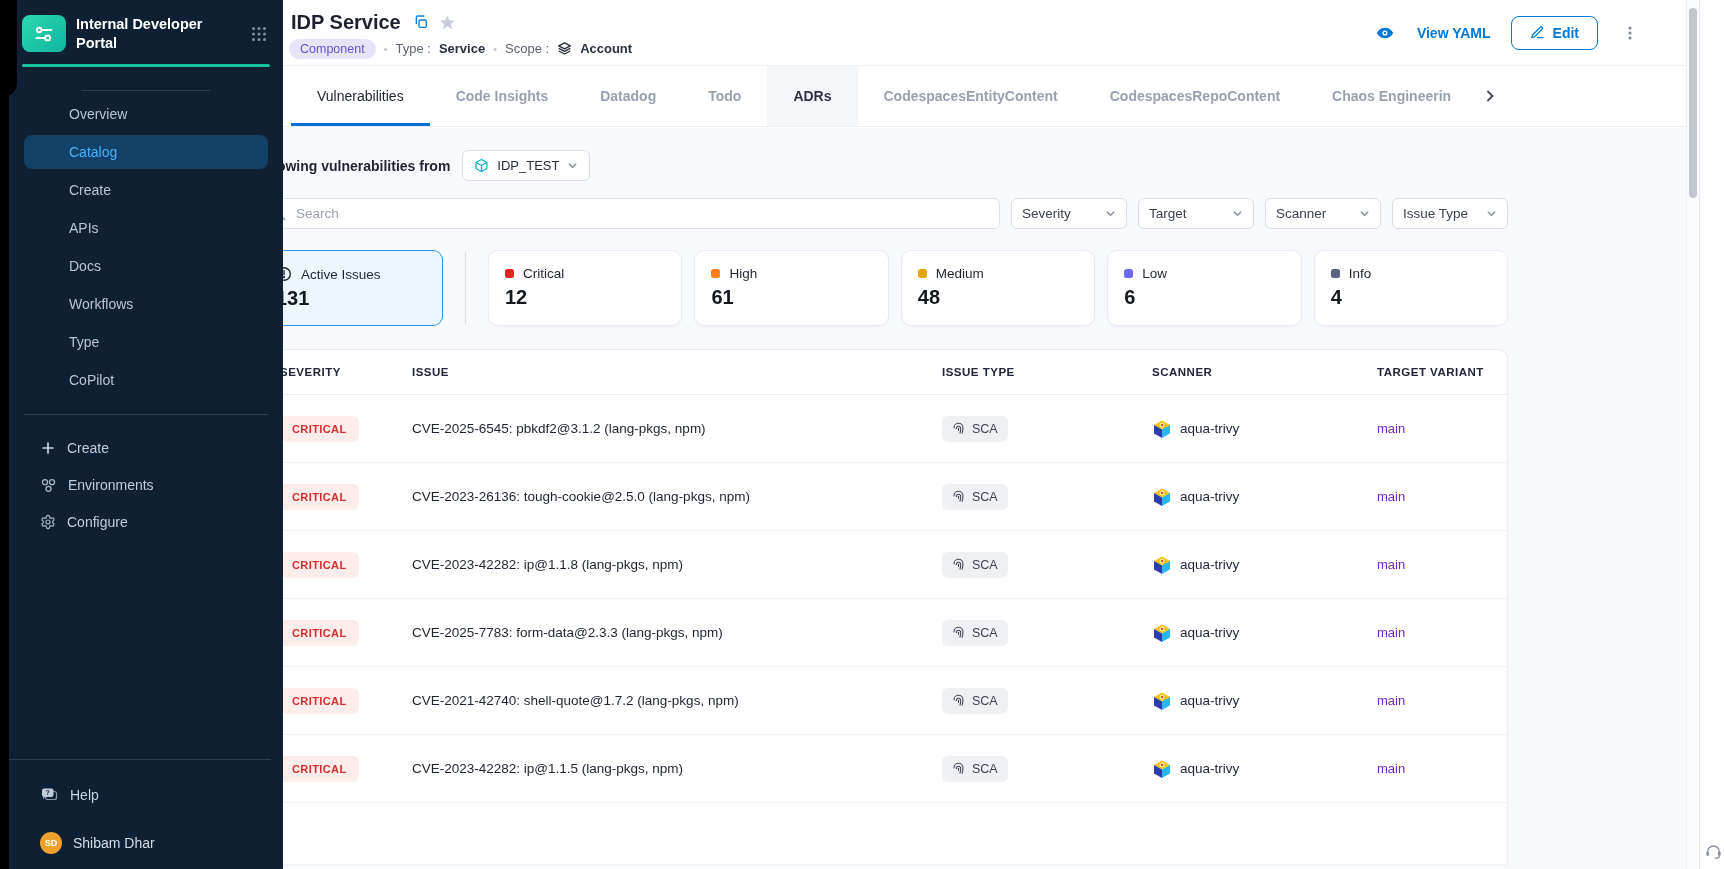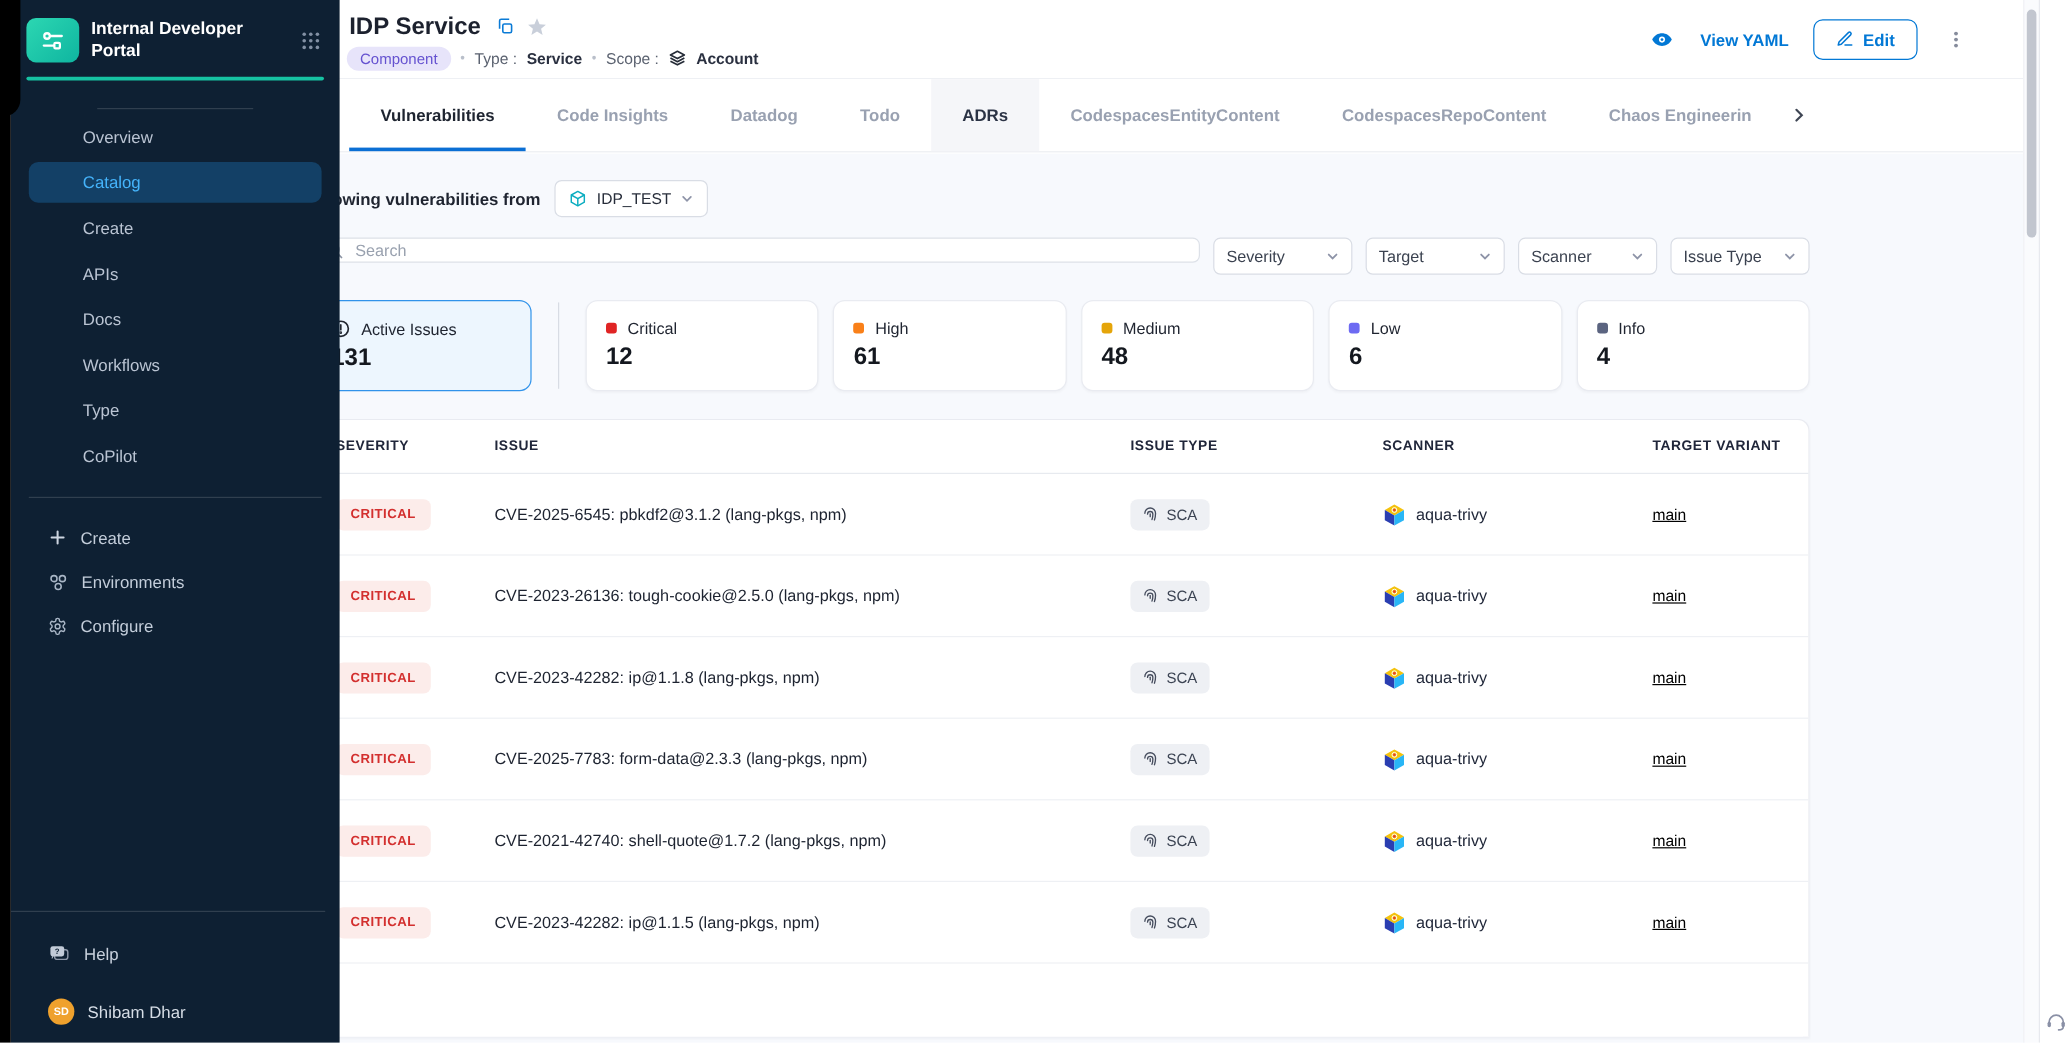--- a/index.html
+++ b/index.html
@@ -59,34 +59,34 @@
     border:1px solid #0278d5; border-radius:8px; color:#0278d5; font-weight:700; font-size:14px;
     font-family:"Liberation Sans", sans-serif; cursor:pointer; }
   .kebab { padding:4px; cursor:pointer; }
 
   .tabs-bar { height:61px; background:#fff; border-bottom:1px solid #eceef2;
     display:flex; align-items:center; padding-left:21px; }
   .tab-nav { padding:6px; cursor:pointer; }
   .tabs { display:flex; height:100%; margin-left:6px; }
   .tab { display:flex; align-items:center; padding:0 26px; font-size:14px; font-weight:600;
     color:#99a1b1; height:100%; white-space:nowrap; cursor:pointer; }
-  .tab.active { color:#1e2430; font-weight:700; border-bottom:3px solid #0b6fd4; padding-top:3px; }
+  .tab.active { color:#1e2430; font-weight:400; border-bottom:3px solid #0b6fd4; padding-top:3px; }
   .tab.hovered { background:#f5f6f9; color:#2b3345; }
 
   .content { position:absolute; top:128px; left:0; right:0; bottom:0; background:#f7f9fd;
     padding:22px 0 0 21px; }
   .inner { width:1249px; }
 
   .showing-row { display:flex; align-items:center; gap:12px; height:31px; margin-bottom:17px; }
   .showing-label { font-size:14px; font-weight:700; color:#1f2430; }
   .project-select { height:31px; background:#fff; border:1px solid #d9dde5; border-radius:6px;
     display:flex; align-items:center; gap:8px; padding:0 11px; font-size:13px; color:#272d3a; cursor:pointer; }
 
   .filter-row { display:flex; gap:11px; height:31px; margin-bottom:21px; }
-  .search-box { flex:1; height:21px; background:#fff; border:1px solid #dde1e8; border-radius:6px;
+  .search-box { flex:1; height:31px; background:#fff; border:1px solid #dde1e8; border-radius:6px;
     display:flex; align-items:center; gap:8px; padding:0 11px; }
   .search-box input { border:none; outline:none; flex:1; font-size:13.5px; color:#333;
     font-family:"Liberation Sans", sans-serif; background:transparent; }
   .search-box input::placeholder { color:#99a1af; }
   .f-select { width:116px; height:31px; background:#fff; border:1px solid #d9dde5; border-radius:6px;
     display:flex; align-items:center; justify-content:space-between; padding:0 10px;
     font-size:13.5px; color:#3b4250; cursor:pointer; }
 
   .cards-row { display:flex; align-items:stretch; margin-bottom:23px; }
   .active-card { width:184px; background:#edf6fe; border:1.5px solid #3193ea; border-radius:10px;
@@ -106,21 +106,21 @@
   .t-head { height:45px; border-bottom:1px solid #e7eaef; }
   .t-head .th { font-size:11.5px; font-weight:700; color:#20263a; letter-spacing:.5px; }
   .t-row { height:68px; border-bottom:1px solid #eef0f4; }
   .t-row.empty { height:61px; border-bottom:none; }
   .sev-badge { display:inline-block; padding:7px 12px; background:#fcecea; color:#d3302f;
     font-size:11px; font-weight:700; letter-spacing:.4px; border-radius:6px; }
   .issue-text { font-size:13.5px; color:#1d2330; }
   .type-chip { display:inline-flex; align-items:center; gap:7px; background:#eef0f4; border-radius:6px;
     padding:6px 10px; font-size:12.5px; color:#3c4453; }
   .scanner-cell { display:flex; align-items:center; gap:8px; font-size:13.5px; color:#21283a; }
-  .variant-cell { font-size:13px; color:#000000;text-decoration:underline; }
+  .variant-cell { font-size:13px; color:#6d28d9; }
 
   
   .scroll-track { position:absolute; left:1686px; top:0; width:13px; height:100%;
     background:#fafbfd; border-left:1px solid #eff0f4; z-index:6; }
   .scroll-thumb { position:absolute; left:2px; top:8px; width:8px; height:190px;
     background:#c2c6cf; border-radius:4px; cursor:pointer; }
   .right-gutter { position:absolute; left:1699px; top:0; width:25px; height:100%;
     background:#fff; border-left:1px solid #e7e9ee; z-index:6; }
   .support-btn { position:absolute; bottom:9px; right:1px; cursor:pointer; }
 </style>

